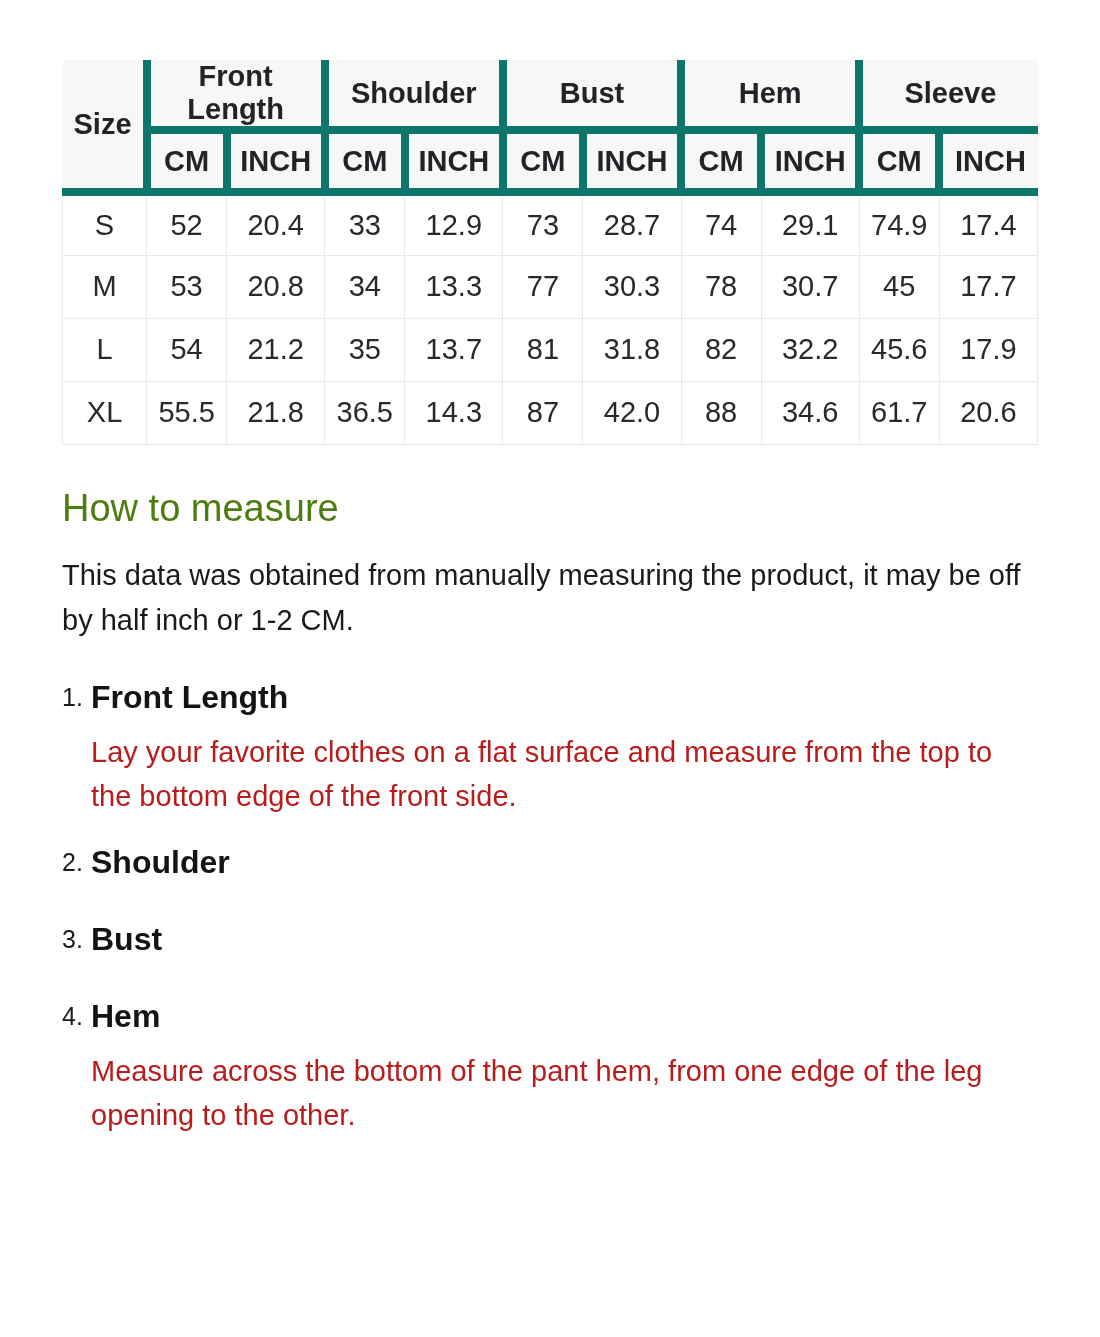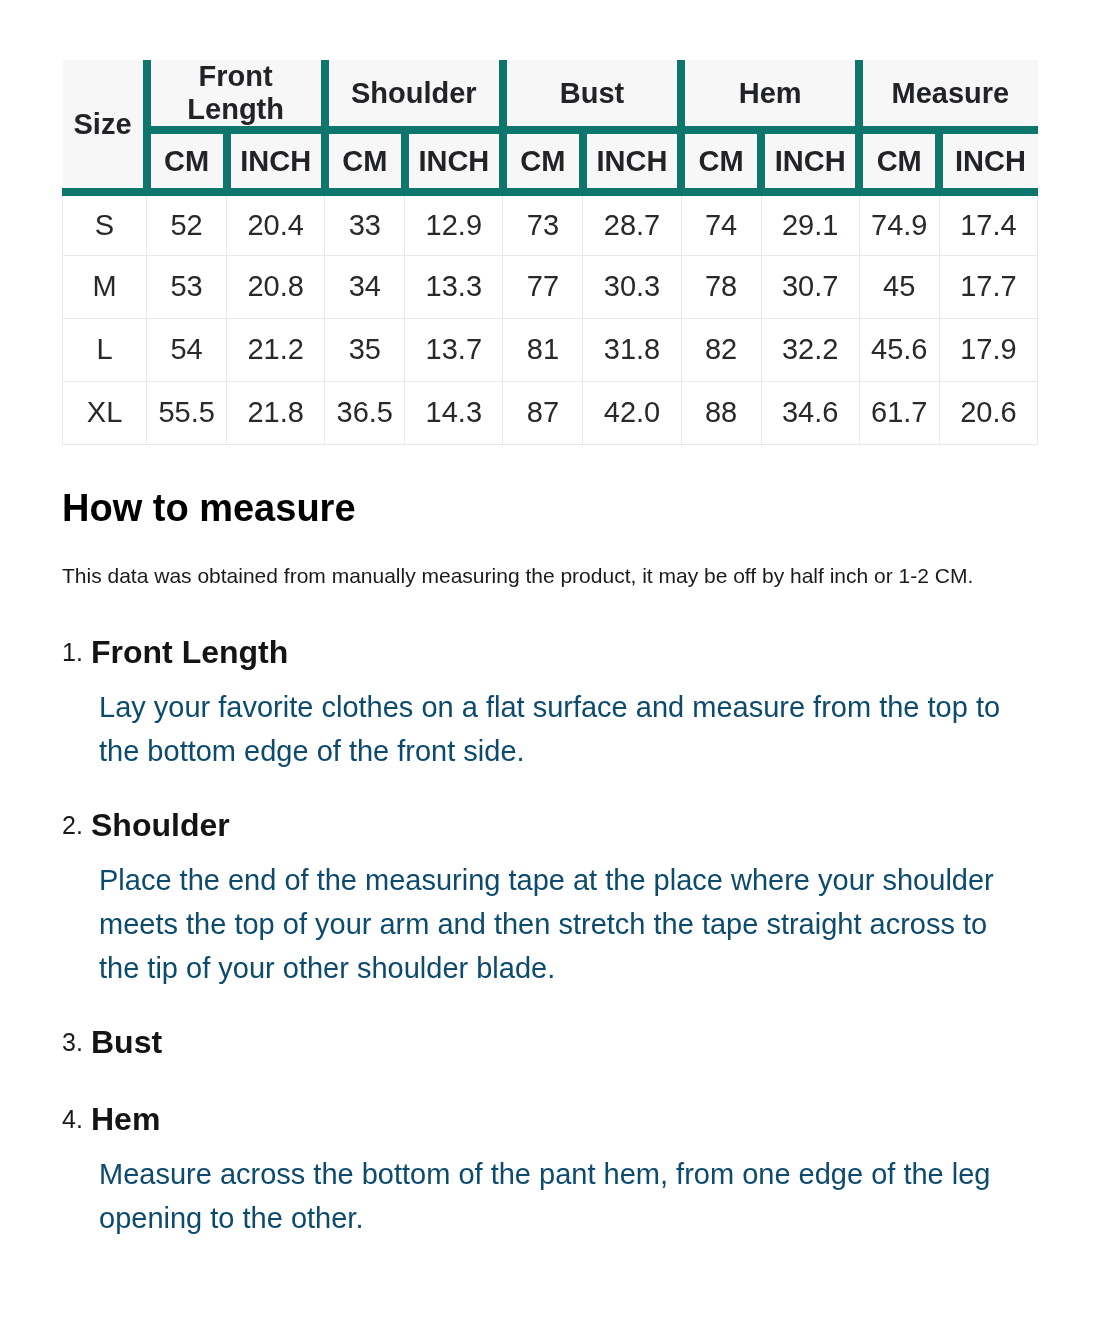--- a/index.html
+++ b/index.html
@@ -41,26 +41,26 @@
     vertical-align: middle;
     font-weight: 400;
     color: #28292c;
   }
 
   
   h2.htm-heading {
     margin: 42px 0 24px 0;
     font-size: 38px;
     line-height: 42px;
-    font-weight: 700;
-    color: #000000;
+    font-weight: 400;
+    color: #4d7c0f;
   }
   p.htm-intro {
     margin: 0 0 34px 0;
-    font-size: 21px;
+    font-size: 29px;
     line-height: 45px;
     color: #1a1a1a;
     max-width: 980px;
   }
   .htm-item {
     display: grid;
     grid-template-columns: 29px 1fr;
     column-gap: 0;
     margin: 0 0 24px 0;
   }
@@ -72,22 +72,22 @@
   .htm-item .item-title {
     font-size: 32px;
     line-height: 40px;
     font-weight: 700;
     color: #141414;
     margin: 0 0 13px 0;
   }
   .htm-item .item-desc {
     font-size: 29px;
     line-height: 44px;
-    color: #0c4a6e;
-    margin: 8px;
+    color: #b91c1c;
+    margin: 0;
     max-width: 950px;
   }
 </style>
 </head>
 <body>
 
 <div class="page">
 
   <table class="size-chart">
     <colgroup>
@@ -103,21 +103,21 @@
       <col style="width:80px">
         <col style="width:98px">
     </colgroup>
     <thead>
       <tr>
         <th rowspan="2">Size</th>
         <th colspan="2">Front Length</th>
         <th colspan="2">Shoulder</th>
         <th colspan="2">Bust</th>
         <th colspan="2">Hem</th>
-        <th colspan="2">Measure</th>
+        <th colspan="2">Sleeve</th>
       </tr>
       <tr>
         <th>CM</th>
         <th>INCH</th>
         <th>CM</th>
         <th>INCH</th>
         <th>CM</th>
         <th>INCH</th>
         <th>CM</th>
         <th>INCH</th>
@@ -189,21 +189,20 @@
     <div>
       <div class="item-title">Front Length</div>
       <p class="item-desc">Lay your favorite clothes on a flat surface and measure from the top to the bottom edge of the front side.</p>
     </div>
   </div>
 
   <div class="htm-item">
     <span class="item-number">2.</span>
     <div>
       <div class="item-title">Shoulder</div>
-      <p class="item-desc">Place the end of the measuring tape at the place where your shoulder meets the top of your arm and then stretch the tape straight across to the tip of your other shoulder blade.</p>
     </div>
   </div>
 
   <div class="htm-item">
     <span class="item-number">3.</span>
     <div>
       <div class="item-title">Bust</div>
     </div>
   </div>
 

